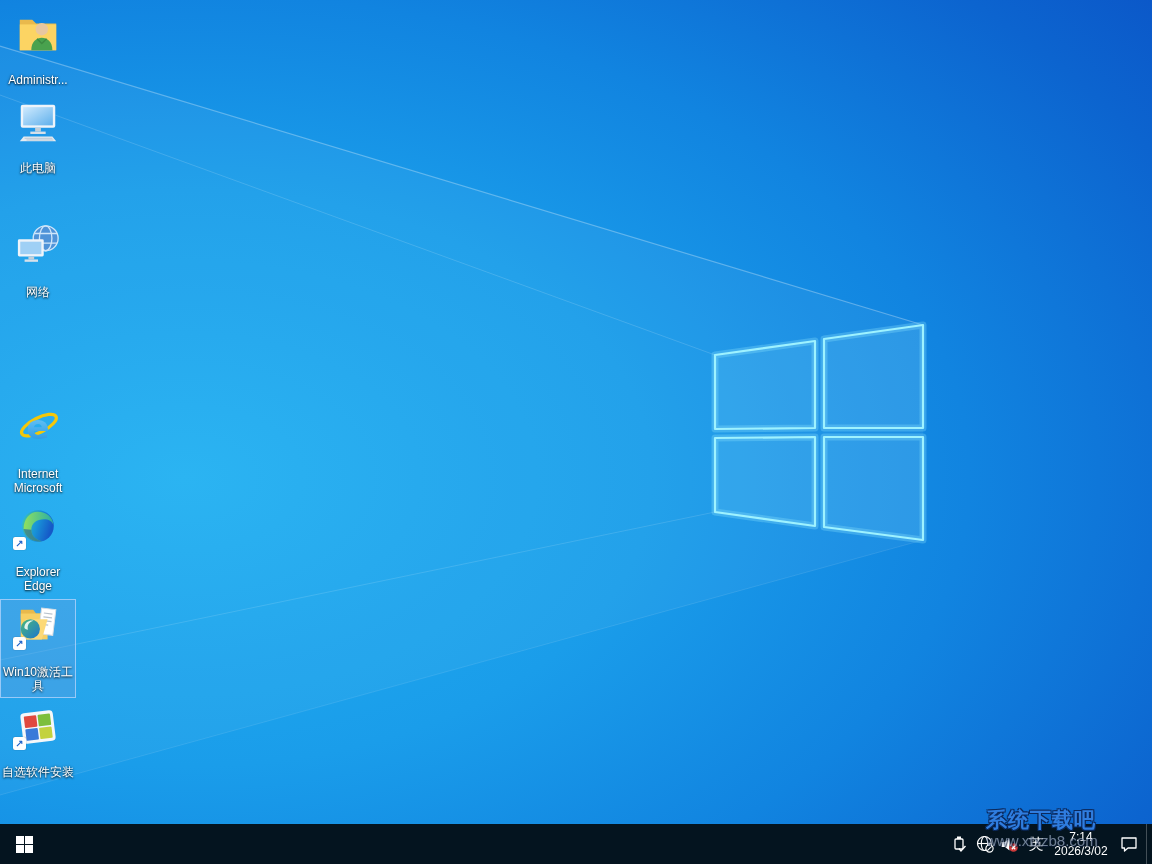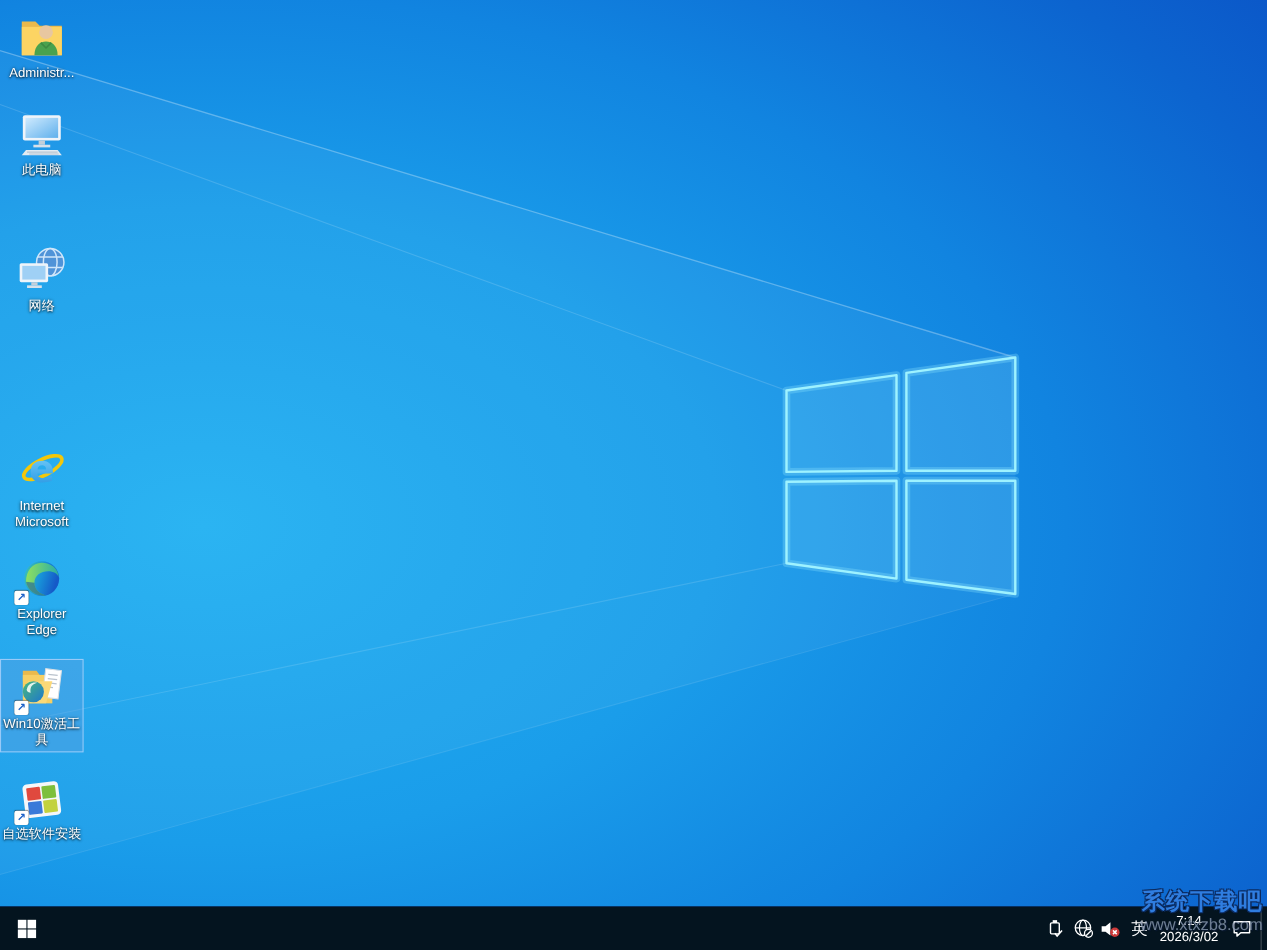--- a/index.html
+++ b/index.html
@@ -16,21 +16,21 @@
   }
   .wall-svg{position:absolute;left:0;top:0;pointer-events:none;}
   
   .di{
     position:absolute;left:1px;width:74px;
     display:flex;flex-direction:column;align-items:center;
     padding:3px 0 4px 0;cursor:default;
   }
   .di .ic{width:46px;height:46px;position:relative;display:flex;align-items:center;justify-content:center;}
   .di .lbl{
-    margin-top:2px;font-size:12px;line-height:14px;color:#fff;text-align:center;
+    margin-top:16px;font-size:12px;line-height:14px;color:#fff;text-align:center;
     text-shadow:0 1px 2px rgba(0,0,0,.8),0 0 3px rgba(0,0,0,.45);
     word-break:break-word;max-width:72px;
   }
   .di.selected{
     background:rgba(96,160,226,.40);
     outline:1px solid rgba(165,205,248,.9);
   }
   .scb{
     position:absolute;left:-2px;bottom:-1px;width:13px;height:13px;
     background:#fff;border-radius:2px;box-shadow:0 0 1px rgba(0,0,0,.5);
@@ -46,22 +46,22 @@
   .start{width:48px;height:40px;display:flex;align-items:center;justify-content:center;}
   .tb-spacer{flex:1;}
   .tray{display:flex;align-items:center;height:40px;}
   .tray-ic{width:25px;height:40px;display:flex;align-items:center;justify-content:center;}
   .ime{width:28px;height:40px;font-size:15px;color:#fff;display:flex;align-items:center;justify-content:center;font-family:"Liberation Sans","DejaVu Sans",sans-serif;}
   .clock{height:40px;margin:0 6px 0 8px;display:flex;flex-direction:column;align-items:center;justify-content:center;font-size:12px;line-height:14px;color:#fff;min-width:62px;}
   .action{width:34px;height:40px;display:flex;align-items:center;justify-content:center;margin-right:3px;}
   .show-desktop{width:5px;height:40px;border-left:1px solid rgba(255,255,255,.25);}
   
   .watermark{
-    position:absolute;right:4px;top:808px;z-index:30;width:150px;
-    text-align:right;pointer-events:none;
+    position:absolute;right:16px;top:808px;z-index:30;width:150px;
+    text-align:left;pointer-events:none;
   }
   .wm-title{
     font-size:21px;font-weight:bold;letter-spacing:1px;color:#2f7de0;
     text-shadow:-1px -1px 0 #0b2a5e,1px -1px 0 #0b2a5e,-1px 1px 0 #0b2a5e,1px 1px 0 #0b2a5e;
     line-height:24px;
   }
   .wm-url{
     font-size:15px;color:rgba(176,192,214,.62);line-height:16px;margin-top:1px;
     text-shadow:1px 1px 1px rgba(10,25,55,.8);
   }

